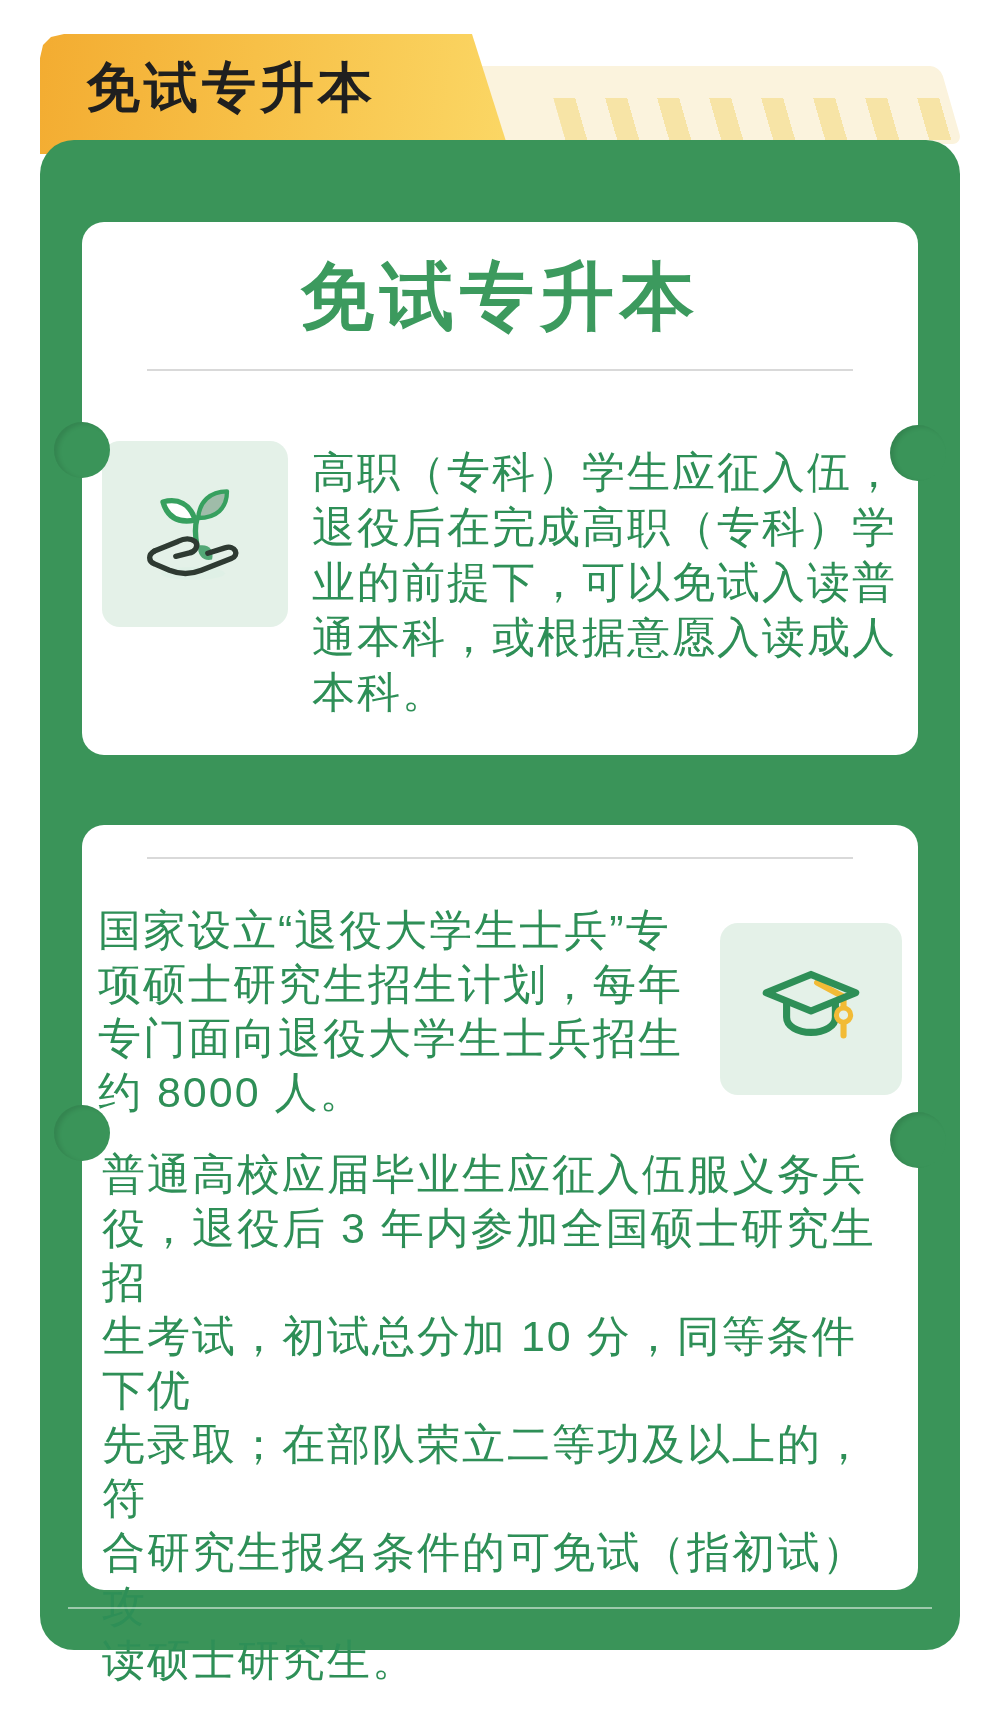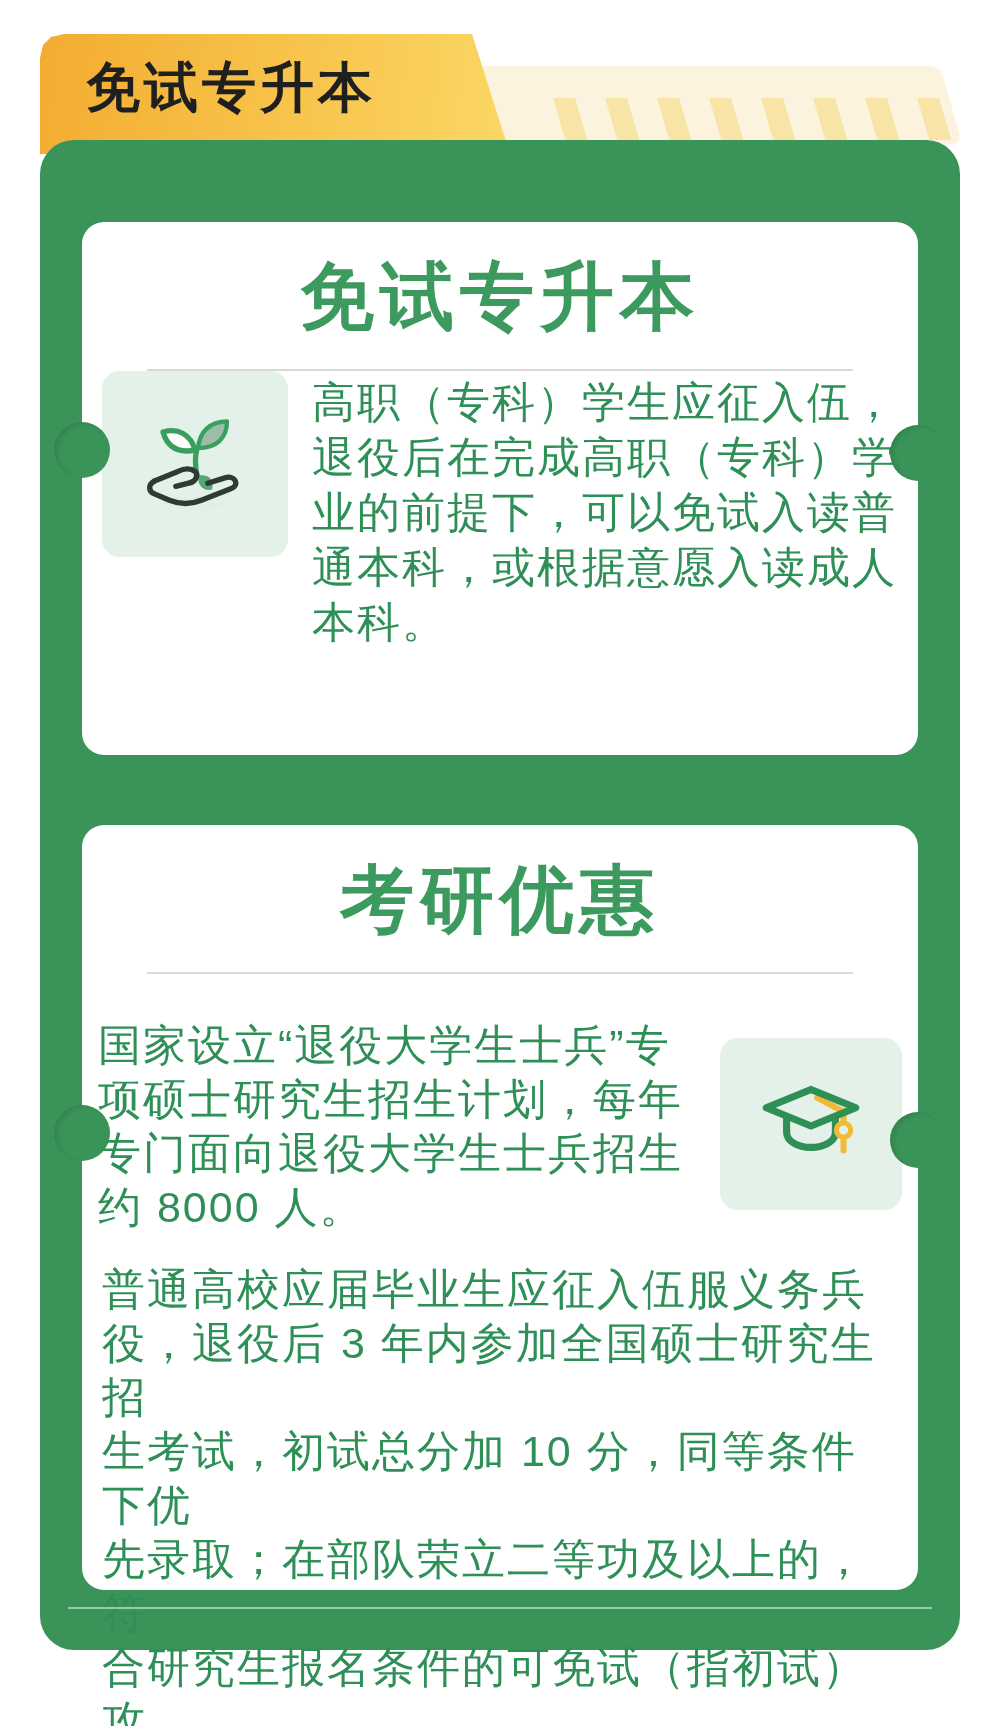--- a/index.html
+++ b/index.html
@@ -26,21 +26,21 @@
 
   
   .card{position:absolute;left:42px;width:836px;background:#ffffff;border-radius:22px;}
   .card-1{top:82px;height:533px;}
   .card-2{top:685px;height:765px;}
   .card h2{margin:34px 0 0;text-align:center;font-size:74px;font-weight:900;
            color:#3C9A5E;line-height:1.1;letter-spacing:6px;}
   .divider{width:706px;height:2px;background:#D9D9D9;margin:32px auto 0;}
 
   .row{display:flex;align-items:flex-start;padding:0 20px;}
-  .card-1 .row{}
+  .card-1 .row{margin-top:70px;}
   .card-2 .row{margin-top:24px;padding:0 16px;}
 
   .icon-tile{flex:none;width:186px;height:186px;background:#E4F1E8;border-radius:18px;
              display:flex;align-items:center;justify-content:center;}
   .card-2 .icon-tile{width:182px;height:172px;margin-left:14px;margin-top:40px;}
 
   .body{margin:0;font-size:43px;line-height:55px;color:#2E8F57;
         white-space:pre-line;letter-spacing:2px;}
   .card-1 .body{margin-left:24px;padding-top:4px;}
   .card-2 .row .body{flex:1;padding-top:4px;line-height:54px;margin-top:16px;}
@@ -87,21 +87,20 @@
         </div>
         <p class="body">高职（专科）学生应征入伍，
 退役后在完成高职（专科）学
 业的前提下，可以免试入读普
 通本科，或根据意愿入读成人
 本科。</p>
       </div>
     </section>
 
     <section class="card card-2">
-      <h2>考研优惠</h2>
       <div class="divider"></div>
       <div class="row">
         <p class="body">国家设立“退役大学生士兵”专
 项硕士研究生招生计划，每年
 专门面向退役大学生士兵招生
 约 8000 人。</p>
         <div class="icon-tile">
           <svg width="126" height="122" viewBox="0 0 120 120" fill="none" xmlns="http://www.w3.org/2000/svg">
             <path d="M66 34 L92 48 L92 58" stroke="#F2BB36" stroke-width="6" stroke-linecap="round" stroke-linejoin="round"></path>
             <path d="M60 26 L104 44 L60 62 L16 44 Z" stroke="#2E8F57" stroke-width="7" stroke-linejoin="round"></path>

